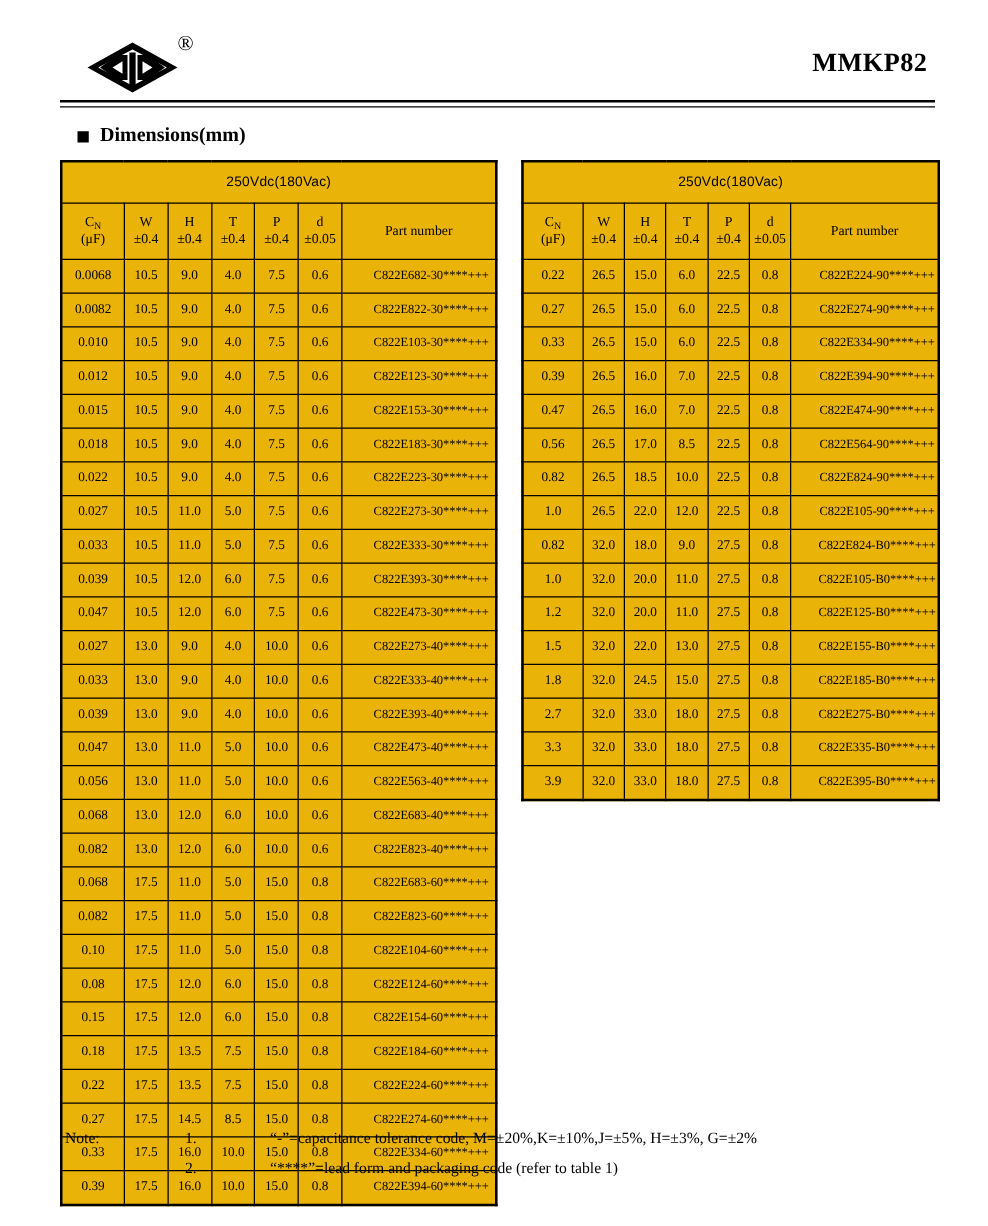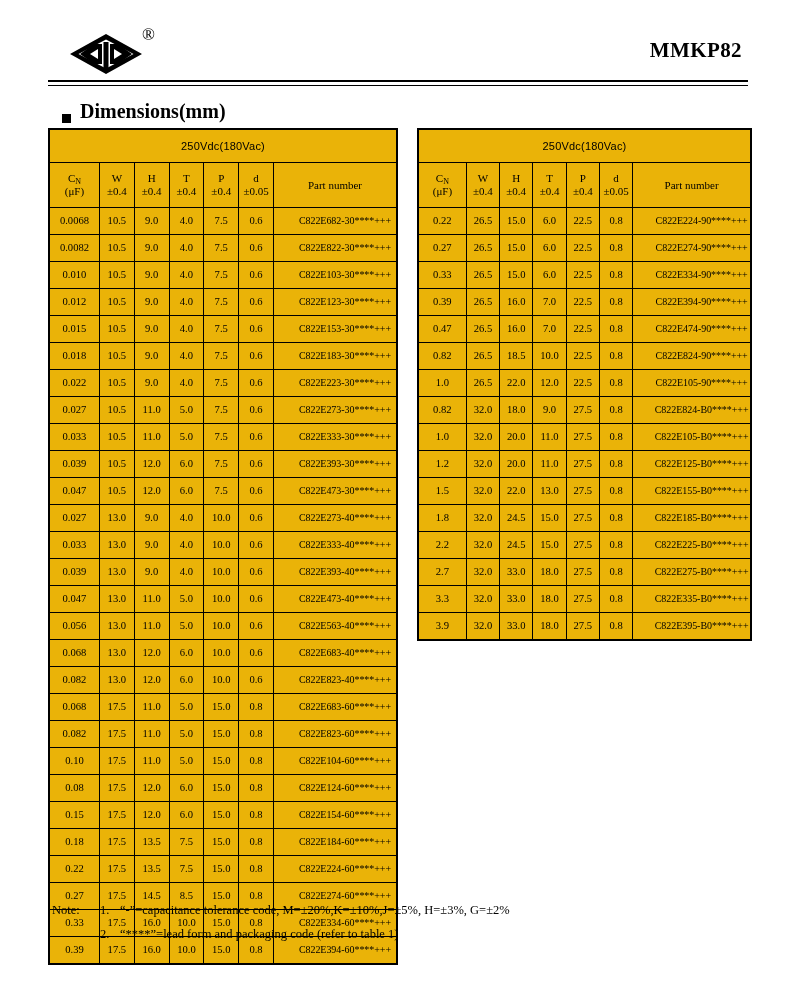--- a/index.html
+++ b/index.html
@@ -71,24 +71,24 @@
     height: 0;
     border-top: 1px solid #000;
   }
 
   
   .section-heading {
     position: absolute;
     left: 62px;
     top: 100px;
     display: flex;
-    align-items: flex-end;
+    align-items: center;
     gap: 9px;
     font-weight: bold;
-    font-size: 20px;
+    font-size: 16px;
     font-family: "Liberation Serif", "DejaVu Serif", serif;
   }
   .bullet-square {
     width: 9px;
     height: 9px;
     background: #000;
     display: inline-block;
   }
 
   
@@ -156,21 +156,21 @@
   
   .notes {
     position: absolute;
     left: 52px;
     top: 898px;
     width: 700px;
     font-size: 12.5px;
     font-family: "Liberation Serif", "DejaVu Serif", serif;
     line-height: 1.95;
   }
-  .note-line { display: flex; }
+  .note-line { display: flex; gap: 48px; }
   .note-label { width: 48px; flex: none; }
   .note-num   { width: 20px; flex: none; }
   .note-body  { flex: 1; }
   .note-indent .note-label { visibility: hidden; }
 </style>
 </head>
 <body>
 
 <div class="page-header">
   <div class="logo-block">
@@ -568,20 +568,29 @@
       <tr class="data-row">
         <td class="cn">0.47</td>
         <td>26.5</td>
         <td>16.0</td>
         <td>7.0</td>
         <td>22.5</td>
         <td class="dcol">0.8</td>
         <td class="pn">C822E474-90****+++</td>
       </tr>
       <tr class="data-row">
+        <td class="cn">0.56</td>
+        <td>26.5</td>
+        <td>17.0</td>
+        <td>8.5</td>
+        <td>22.5</td>
+        <td class="dcol">0.8</td>
+        <td class="pn">C822E564-90****+++</td>
+      </tr>
+      <tr class="data-row">
         <td class="cn">0.82</td>
         <td>26.5</td>
         <td>18.5</td>
         <td>10.0</td>
         <td>22.5</td>
         <td class="dcol">0.8</td>
         <td class="pn">C822E824-90****+++</td>
       </tr>
       <tr class="data-row group-end">
         <td class="cn">1.0</td>
@@ -629,29 +638,20 @@
         <td class="pn">C822E155-B0****+++</td>
       </tr>
       <tr class="data-row">
         <td class="cn">1.8</td>
         <td>32.0</td>
         <td>24.5</td>
         <td>15.0</td>
         <td>27.5</td>
         <td class="dcol">0.8</td>
         <td class="pn">C822E185-B0****+++</td>
-      </tr>
-      <tr class="data-row">
-        <td class="cn">2.2</td>
-        <td>32.0</td>
-        <td>24.5</td>
-        <td>15.0</td>
-        <td>27.5</td>
-        <td class="dcol">0.8</td>
-        <td class="pn">C822E225-B0****+++</td>
       </tr>
       <tr class="data-row">
         <td class="cn">2.7</td>
         <td>32.0</td>
         <td>33.0</td>
         <td>18.0</td>
         <td>27.5</td>
         <td class="dcol">0.8</td>
         <td class="pn">C822E275-B0****+++</td>
       </tr>

